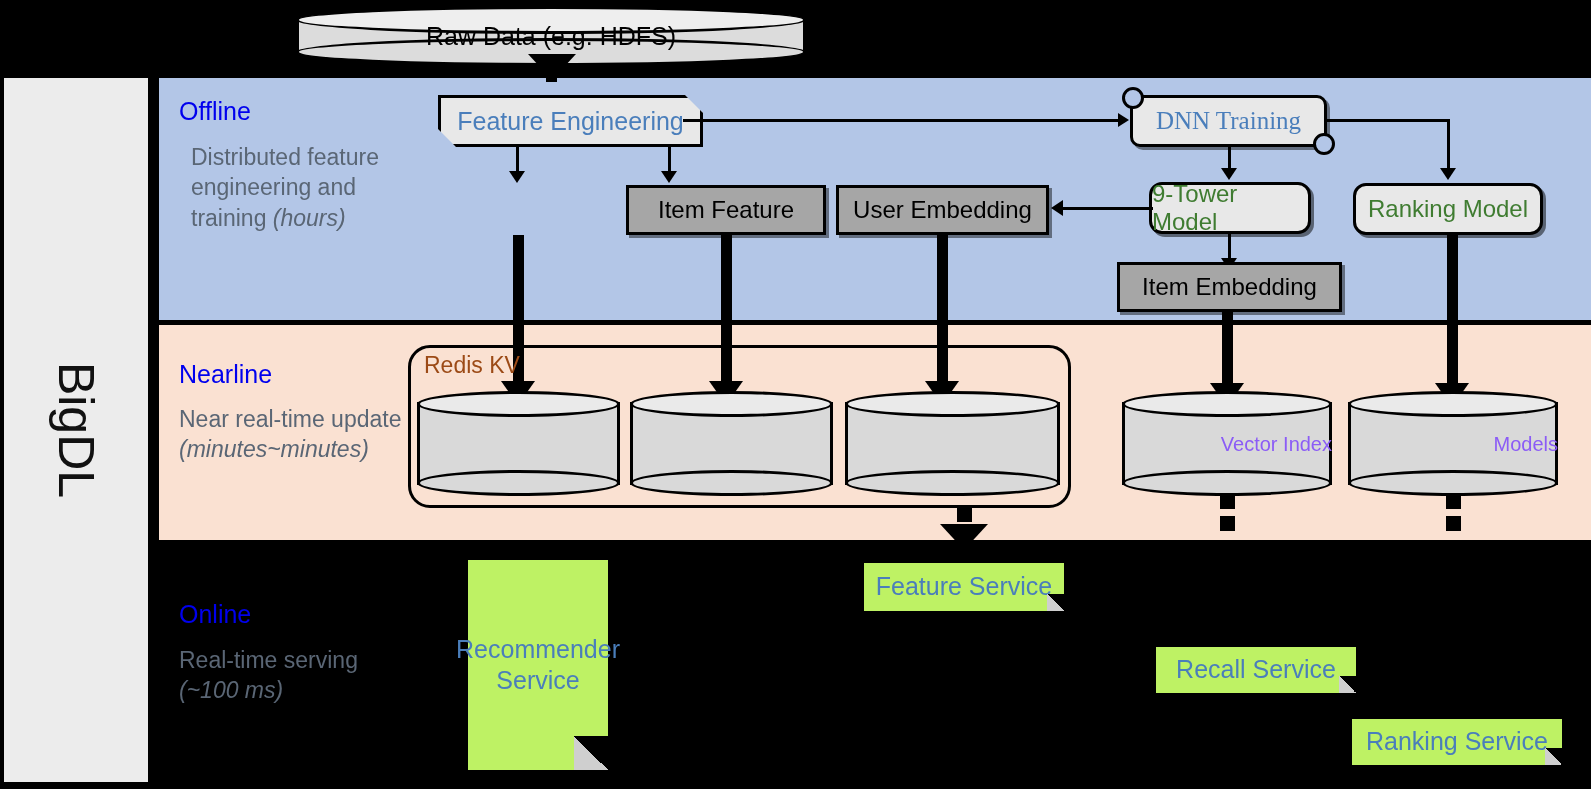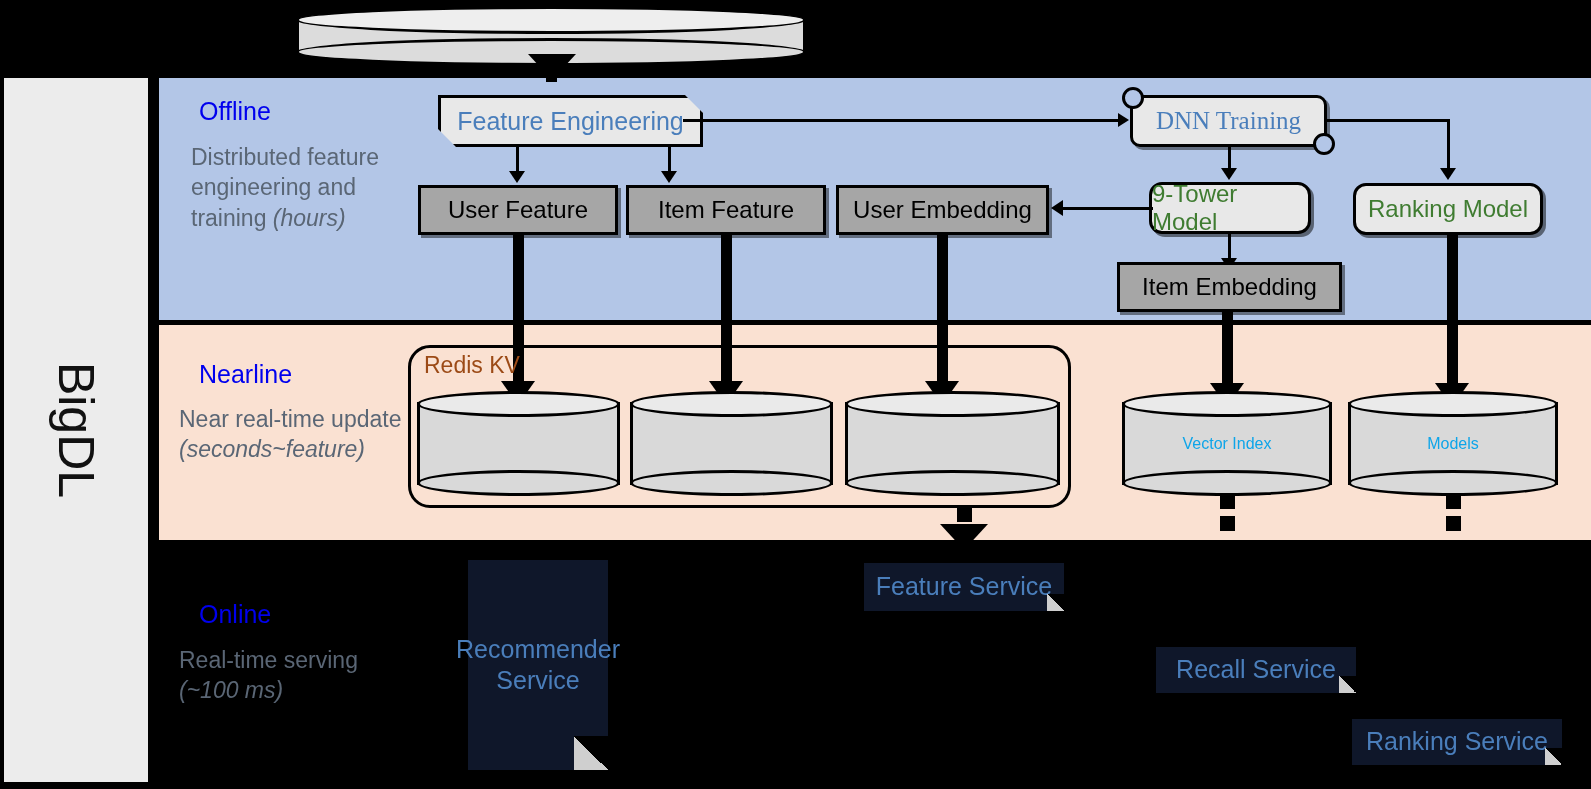--- a/index.html
+++ b/index.html
@@ -48,21 +48,20 @@
     left: 159px; top: 545px; width: 1432px; height: 244px;
     background: #000000;
   }
 
   .layer-title {
     position: absolute;
     font-size: 25px;
     color: #0000ee;
     font-weight: 400;
     white-space: nowrap;
-    margin-left: 20px;
   }
   .layer-sub {
     position: absolute;
     font-size: 23px;
     color: #5a6675;
     line-height: 1.32;
     width: 230px;
   }
   .layer-sub .it { font-style: italic; }
 
@@ -144,23 +143,23 @@
   .cyl .bottom {
     position: absolute; left: 0; right: 0; bottom: 0; height: 26px;
     background: #d9d9d9;
     border: 3px solid #000;
     border-radius: 50%;
     box-sizing: border-box;
   }
   .cyl .cyl-label {
     position: absolute; left: 0; right: 0; top: 50%;
     transform: translateY(-50%);
-    text-align: center;
-    font-size: 16px;
-    color: #0ea5e9;
+    text-align: right;
+    font-size: 20px;
+    color: #8b5cf6;
     z-index: 5;
   }
 
   
   #rawdata {
     left: 296px; top: 6px; width: 510px; height: 60px;
   }
   #rawdata .body {
     position: absolute; left:0; right:0; top: 13px; bottom: 13px;
     background: #dcdcdc;
@@ -193,21 +192,21 @@
     position: absolute;
     left: 424px; top: 352px;
     font-size: 23px;
     color: #9c4a16;
     z-index: 6;
   }
 
   
   .note {
     position: absolute;
-    background: #0f172a;
+    background: #bef264;
     color: #4a7ebb;
     font-size: 25px;
     display: flex; align-items: center; justify-content: center;
     text-align: center;
     box-sizing: border-box;
     line-height: 1.25;
   }
   .note .fold {
     position: absolute;
     right: 0; bottom: 0;
@@ -269,53 +268,51 @@
   <div class="abs" id="online-panel"></div>
 
   <div class="abs" id="bigdl-band">
     <div id="bigdl-label">BigDL</div>
   </div>
 
   <div class="cyl" id="rawdata">
     <div class="body"></div>
     <div class="bottom"></div>
     <div class="top"></div>
+    <div class="cyl-label">Raw Data (e.g. HDFS)</div>
   </div>
 
   <div class="ln thick-v abs" style="left:546px; top:60px; height:22px;"></div>
   <div class="fat-arrow-head abs" style="left:528px; top:54px;"></div>
 
   <div class="layer-title" style="left:179px; top:97px;">Offline</div>
   <div class="layer-sub" style="left:191px; top:142px;"><span>Distributed feature engineering and training </span><span class="it">(hours)</span></div>
 
   <div class="layer-title" style="left:179px; top:360px;">Nearline</div>
-  <div class="layer-sub" style="left:179px; top:404px; width:240px;"><span>Near real-time update </span><span class="it">(seconds~feature)</span></div>
+  <div class="layer-sub" style="left:179px; top:404px; width:240px;"><span>Near real-time update </span><span class="it">(minutes~minutes)</span></div>
 
   <div class="layer-title" style="left:179px; top:600px;">Online</div>
   <div class="layer-sub" style="left:179px; top:645px; width:215px;"><span>Real-time serving </span><span class="it">(~100 ms)</span></div>
 
   <div class="cut-box" style="left:418px; top:95px; width:265px; height:52px;margin-left:20px;">
     <span>Feature Engineering</span>
   </div>
 
   <div class="notch-box" style="left:1130px; top:95px; width:197px; height:52px;font-family:Liberation Serif, serif;">
     <span>DNN Training</span>
   </div>
 
   <div class="ln thin-h abs" style="left:683px; top:119px; width:435px;"></div>
   <div class="arrow-right abs" style="left:1118px; top:113px;"></div>
 
   <div class="ln thin-v abs" style="left:516px; top:147px; height:26px;"></div>
   <div class="arrow-down abs" style="left:509px; top:171px;"></div>
   <div class="ln thin-v abs" style="left:668px; top:147px; height:26px;"></div>
   <div class="arrow-down abs" style="left:661px; top:171px;"></div>
 
-  <div class="gray-box" style="left:418px; top:185px; width:200px; height:50px;">
-    <span>User Feature</span>
-  </div>
   <div class="gray-box" style="left:626px; top:185px; width:200px; height:50px;">
     <span>Item Feature</span>
   </div>
   <div class="gray-box" style="left:836px; top:185px; width:213px; height:50px;">
     <span>User Embedding</span>
   </div>
 
   <div class="round-box green" style="left:1149px; top:182px; width:162px; height:52px;">
     <span>9-Tower Model</span>
   </div>

